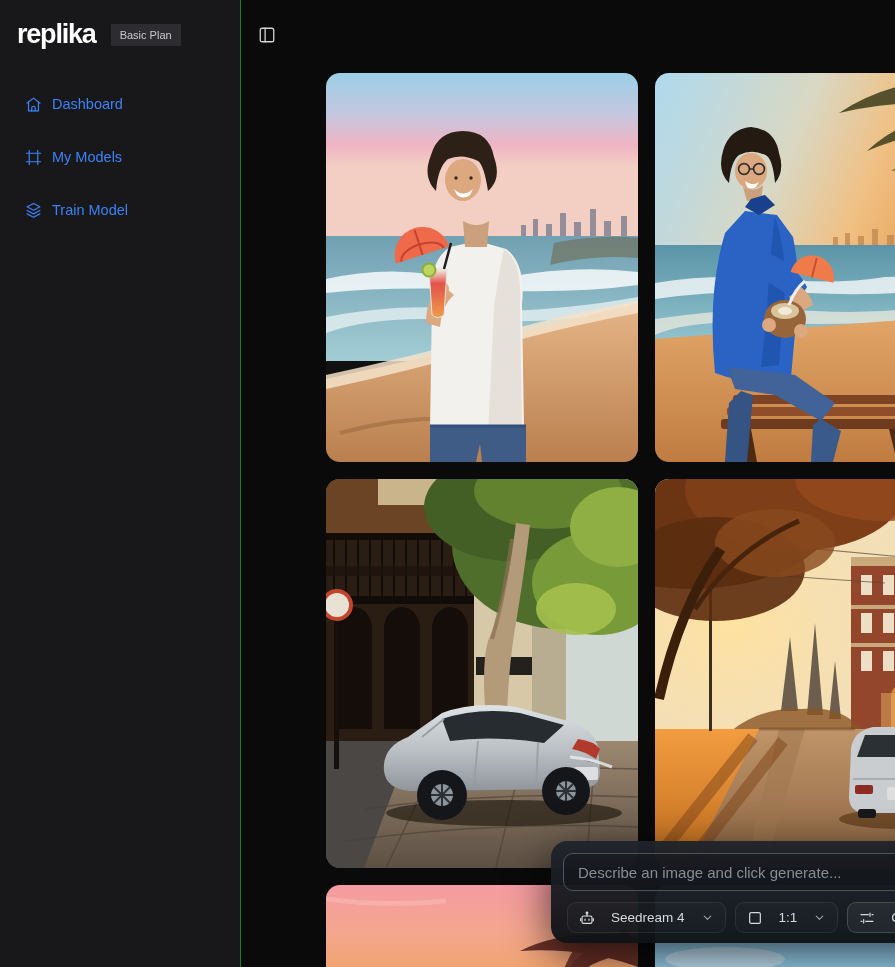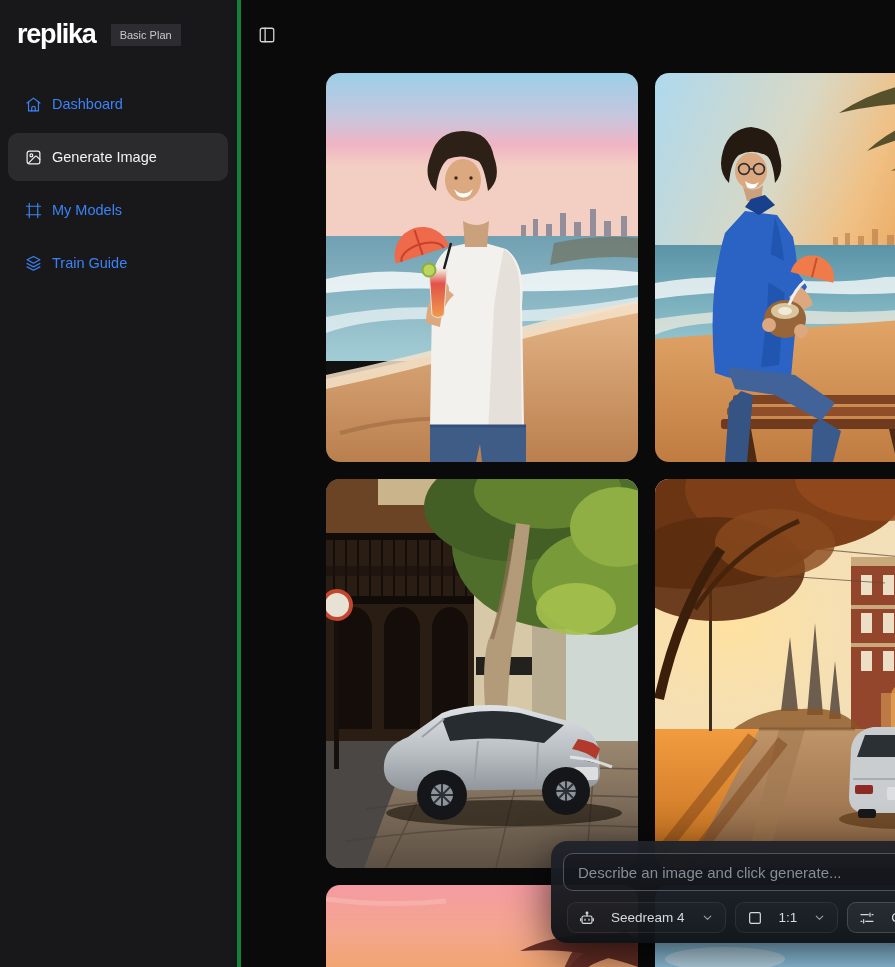--- a/index.html
+++ b/index.html
@@ -1,21 +1,21 @@
 <!DOCTYPE html>
 <html><head>
 <meta charset="utf-8">
 <style>
   * { margin:0; padding:0; box-sizing:border-box; }
   html,body { width:895px; height:967px; overflow:hidden; background:#0a0a0b;
     font-family:"Liberation Sans", sans-serif; }
 
   
   .sidebar { position:absolute; left:0; top:0; width:241px; height:967px;
-    background:#18181a; border-right:4px solid #15803d; }
+    background:#18181a; border-right:1px solid #15803d; }
   .logo-row { display:flex; align-items:center; gap:15px; padding:19px 0 0 17px; }
   .logo { color:#ffffff; font-size:27px; font-weight:800; letter-spacing:-1.2px; }
   .badge { background:#2d2d31; color:#c9c9ce; font-size:11px; padding:5px 9px;
     border-radius:0; white-space:nowrap; }
   .nav { position:absolute; top:80px; left:8px; right:9px; display:flex;
     flex-direction:column; gap:5px; }
   .nav-item { display:flex; align-items:center; gap:10px; height:48px;
     padding-left:17px; border-radius:10px; color:#3b82f6; font-size:14.5px;
     cursor:pointer; }
   .nav-item.active { background:#2b2b2e; color:#f2f2f3; }
@@ -73,47 +73,37 @@
     <div class="nav-item">
       <span class="icon">
         <svg viewBox="0 0 24 24">
             <path d="m3 10 9-7 9 7"></path>
             <path d="M5 8.6V21h14V8.6"></path>
             <path d="M9.5 21v-4a2.5 2.5 0 0 1 5 0v4"></path>
           </svg>
       </span>
       <span>Dashboard</span>
     </div>
-    <div class="nav-item active">
-      <span class="icon">
-        <svg viewBox="0 0 24 24">
-            <rect x="3" y="3" width="18" height="18" rx="3"></rect>
-            <circle cx="9" cy="9" r="2"></circle>
-            <path d="m21 15-4.2-4.2a2 2 0 0 0-2.8 0L5 20"></path>
-          </svg>
-      </span>
-      <span>Generate Image</span>
-    </div>
     <div class="nav-item">
       <span class="icon">
         <svg viewBox="0 0 24 24">
             <path d="M22 6H2M22 18H2M6 2v20M18 2v20"></path>
           </svg>
       </span>
       <span>My Models</span>
     </div>
     <div class="nav-item">
       <span class="icon">
         <svg viewBox="0 0 24 24">
             <path d="m12 2 9 4.8-9 4.8L3 6.8z"></path>
             <path d="m3 12 9 4.8 9-4.8"></path>
             <path d="m3 16.8 9 4.8 9-4.8"></path>
           </svg>
       </span>
-      <span>Train Guide</span>
+      <span>Train Model</span>
     </div>
   </div>
 </div>
 
 <div class="main">
 
   <div class="panel-toggle">
     <span class="icon">
       <svg viewBox="0 0 24 24">
           <rect x="3" y="3" width="18" height="18" rx="2.5"></rect>

